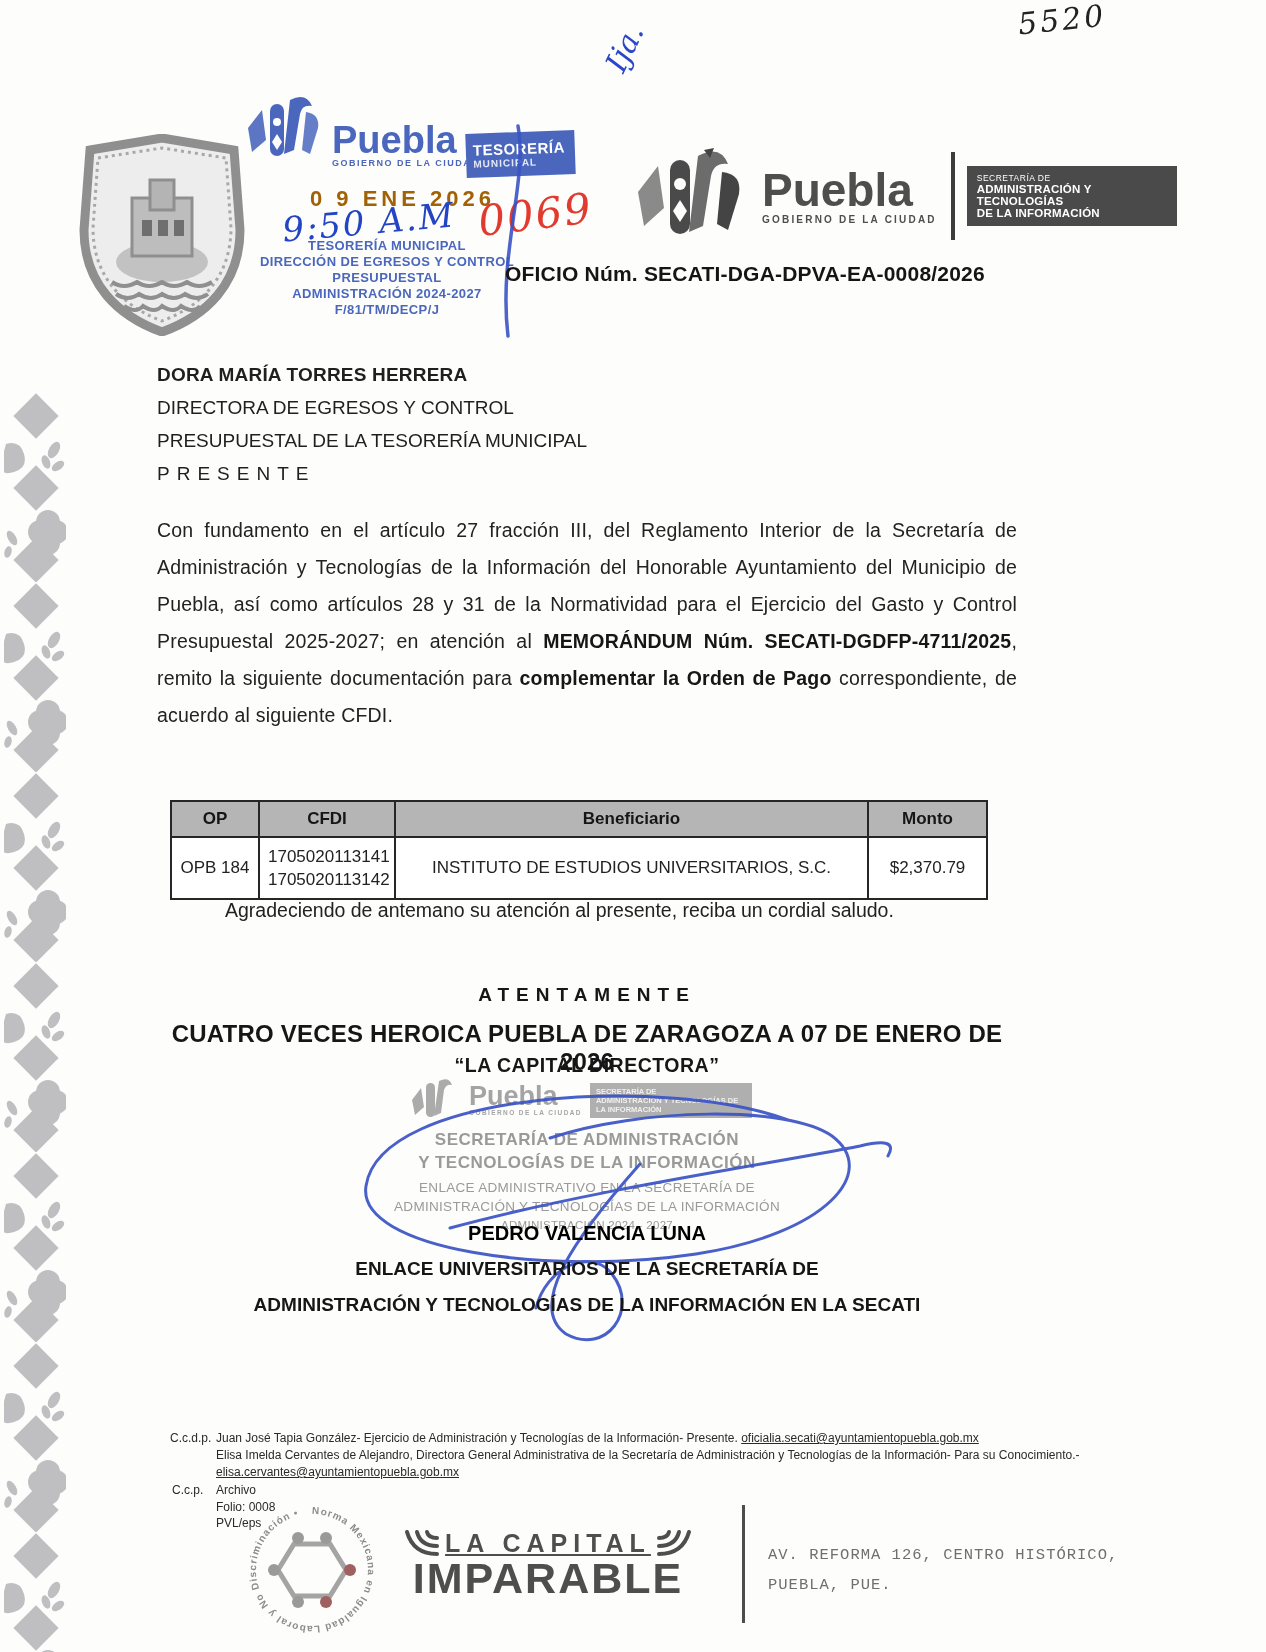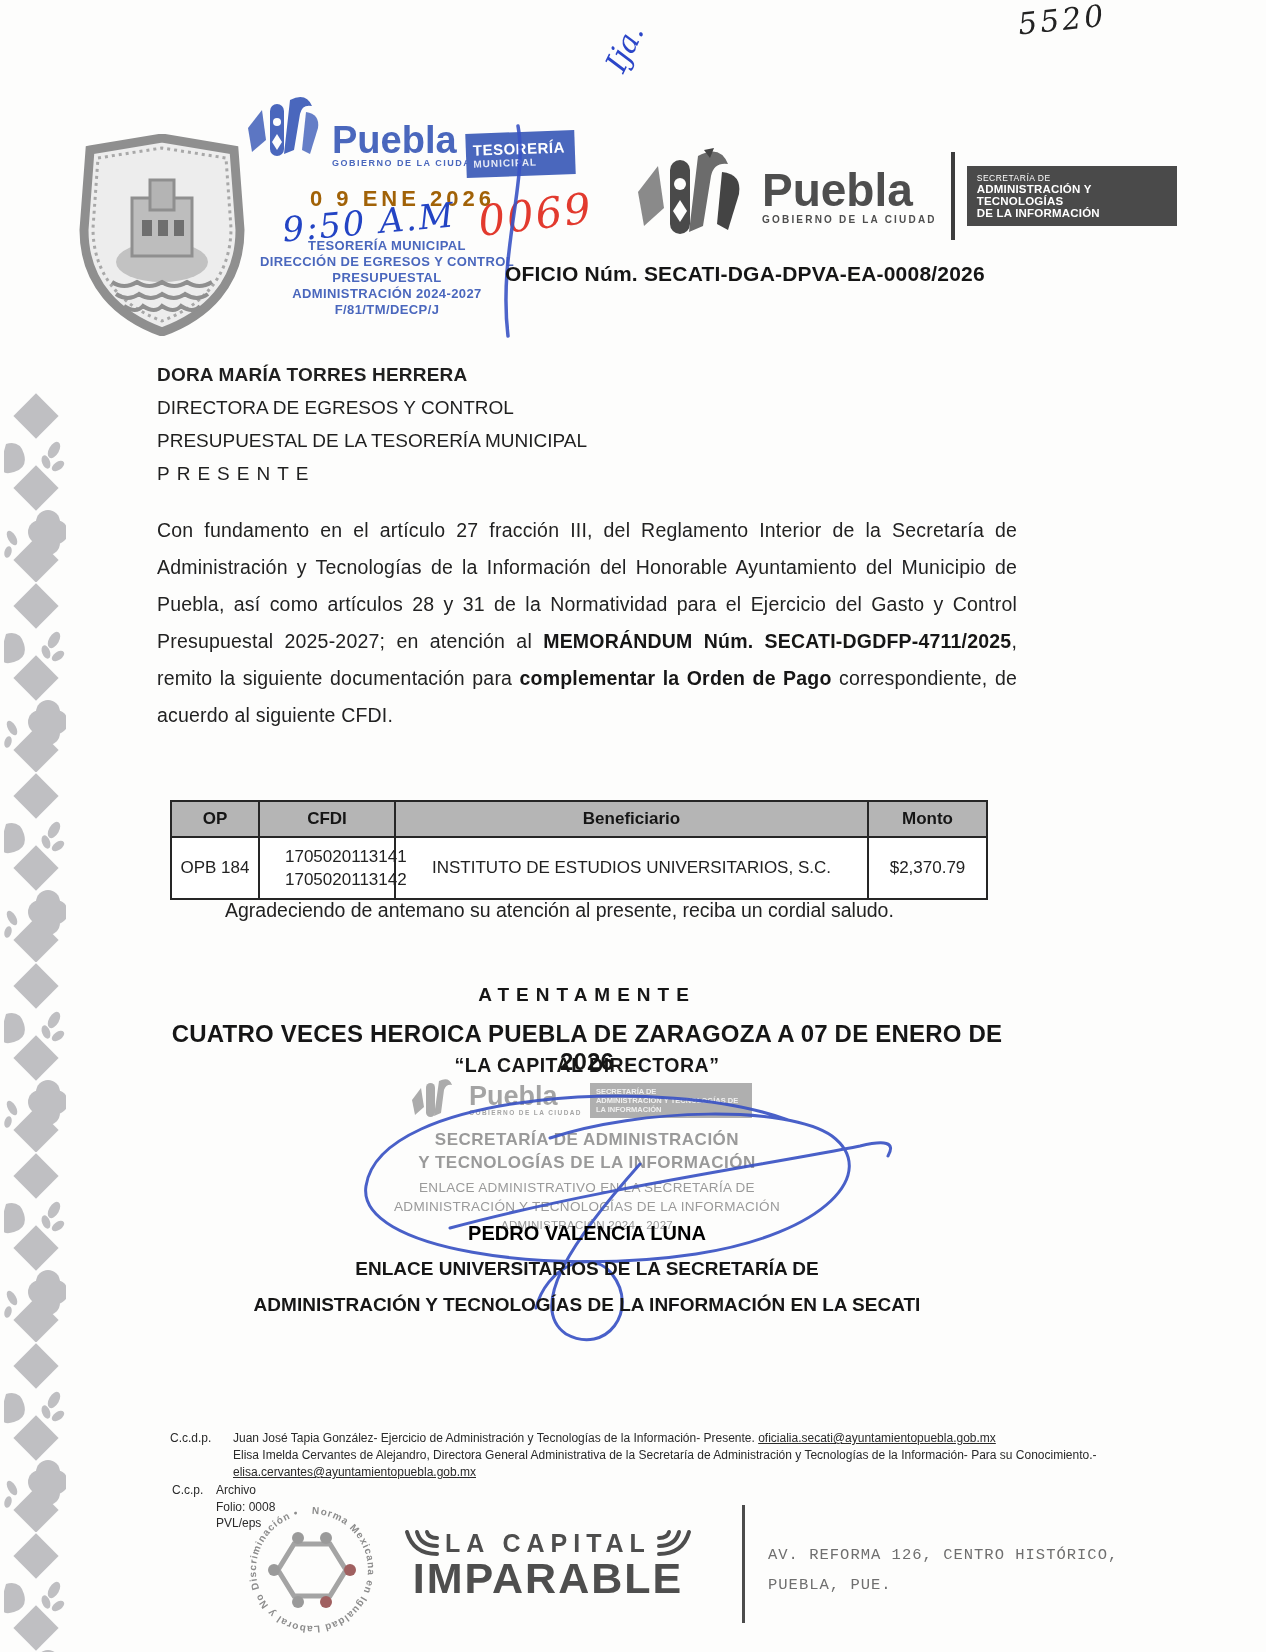--- a/index.html
+++ b/index.html
@@ -43,40 +43,40 @@
   .bodytext{left:157px;top:512px;width:860px;font-size:19.5px;line-height:37px;text-align:justify;letter-spacing:.2px;color:#222;}
   .bodytext b{color:#161616;}
   .p2{left:157px;top:893px;width:860px;font-size:19.5px;line-height:35px;text-align:justify;text-indent:68px;color:#222;}
   
   table.cfdi{position:absolute;left:170px;top:800px;border-collapse:collapse;table-layout:fixed;width:816px;}
   table.cfdi th,table.cfdi td{border:2px solid #262626;font-size:17px;}
   table.cfdi th{background:#b5b5b5;height:32px;font-weight:bold;color:#161616;}
   table.cfdi td{height:58px;background:#fff;color:#222;}
   .col-op{width:88px;} .col-cfdi{width:136px;} .col-ben{width:473px;} .col-monto{width:119px;}
   td.op,td.ben,td.monto{text-align:center;}
-  td.cfdi-cell{padding-left:25px;font-size:16.5px;line-height:23px;}
+  td.cfdi-cell{padding-left:8px;font-size:16.5px;line-height:23px;}
   
   .center-col{left:157px;width:860px;text-align:center;}
   .atent{top:984px;font-size:19px;font-weight:bold;letter-spacing:7px;color:#161616;}
   .citydate{top:1020px;font-size:24px;font-weight:bold;color:#161616;letter-spacing:.2px;}
   .motto{top:1054px;font-size:19.5px;font-weight:bold;color:#161616;letter-spacing:.5px;}
   .gray{color:#9a9a9a;}
   .sig-logo-row{left:408px;top:1078px;display:flex;align-items:center;opacity:.8;}
   .sig-logo-row .big{font-size:27px;font-weight:bold;color:#8f8f8f;line-height:25px;}
   .sig-logo-row .sub{font-size:6.5px;font-weight:bold;color:#8f8f8f;letter-spacing:1.4px;}
   .sig-badge{background:#9c9c9c;color:#eee;padding:4px 6px;margin-left:8px;width:150px;font-size:7.5px;font-weight:bold;line-height:9px;}
   .sig-l12{font-size:17px;font-weight:bold;letter-spacing:.5px;line-height:23px;}
   .sig-l34{font-size:13.5px;letter-spacing:.3px;line-height:19px;}
   .sig-l5{font-size:11.5px;letter-spacing:.3px;}
   .signer-name{top:1222px;font-size:20px;font-weight:bold;color:#000000;}
   .signer-t1{top:1258px;font-size:19px;font-weight:bold;color:#161616;}
   .signer-t2{top:1294px;font-size:19px;font-weight:bold;color:#161616;}
   
   .ccdp{left:170px;top:1430px;font-size:12px;color:#2a2a2a;line-height:16px;}
-  .ccdp-grid{display:grid;grid-template-columns:46px 990px;column-gap:17px;}
+  .ccdp-grid{display:grid;grid-template-columns:46px 990px;column-gap:0;}
   .ccdp a{color:#2a2a2a;}
   .ccdp .sp{margin-bottom:1px;}
   .ccp{left:172px;top:1482px;font-size:12px;color:#2a2a2a;line-height:16.5px;display:grid;grid-template-columns:44px auto;}
   .capital-logo{left:398px;top:1528px;width:300px;text-align:center;color:#4e4e4e;}
   .capital-l1{font-size:25px;font-weight:bold;letter-spacing:6px;display:inline-block;}
   .capital-l2{font-size:43px;font-weight:900;letter-spacing:2px;line-height:40px;}
   .addr-divider{left:742px;top:1505px;width:3px;height:118px;background:#4c4c4c;}
   .address{left:768px;top:1540px;font-family:"Liberation Mono","DejaVu Sans Mono",monospace;font-size:15.5px;color:#6f6f6f;line-height:30px;letter-spacing:1px;}
   svg{display:block;}
 </style>
@@ -299,21 +299,21 @@
       <circle cx="56" cy="38" r="6"></circle>
         <circle cx="84" cy="38" r="6"></circle>
       <circle cx="108" cy="70" r="6" fill="#a06060"></circle>
         <circle cx="32" cy="70" r="6"></circle>
       <circle cx="56" cy="102" r="6"></circle>
         <circle cx="84" cy="102" r="6" fill="#a06060"></circle>
     </g>
   </svg>
 
   <div class="abs capital-logo">
-    <div style="display:flex;align-items:center;justify-content:center;gap:4px;">
+    <div style="display:flex;align-items:center;justify-content:center;gap:4px;text-decoration:underline;">
       <svg width="38" height="30" viewBox="0 0 38 30" xmlns="http://www.w3.org/2000/svg">
         <g stroke="#4e4e4e" stroke-width="4" fill="none" stroke-linecap="round">
           <path d="M34 26 C 18 26 8 18 4 4"></path>
             <path d="M34 18 C 22 18 16 12 14 4"></path>
             <path d="M34 10 C 28 10 25 8 24 4"></path>
         </g>
       </svg>
       <span class="capital-l1">LA CAPITAL</span>
       <svg width="38" height="30" viewBox="0 0 38 30" style="transform:scaleX(-1);" xmlns="http://www.w3.org/2000/svg">
         <g stroke="#4e4e4e" stroke-width="4" fill="none" stroke-linecap="round">

